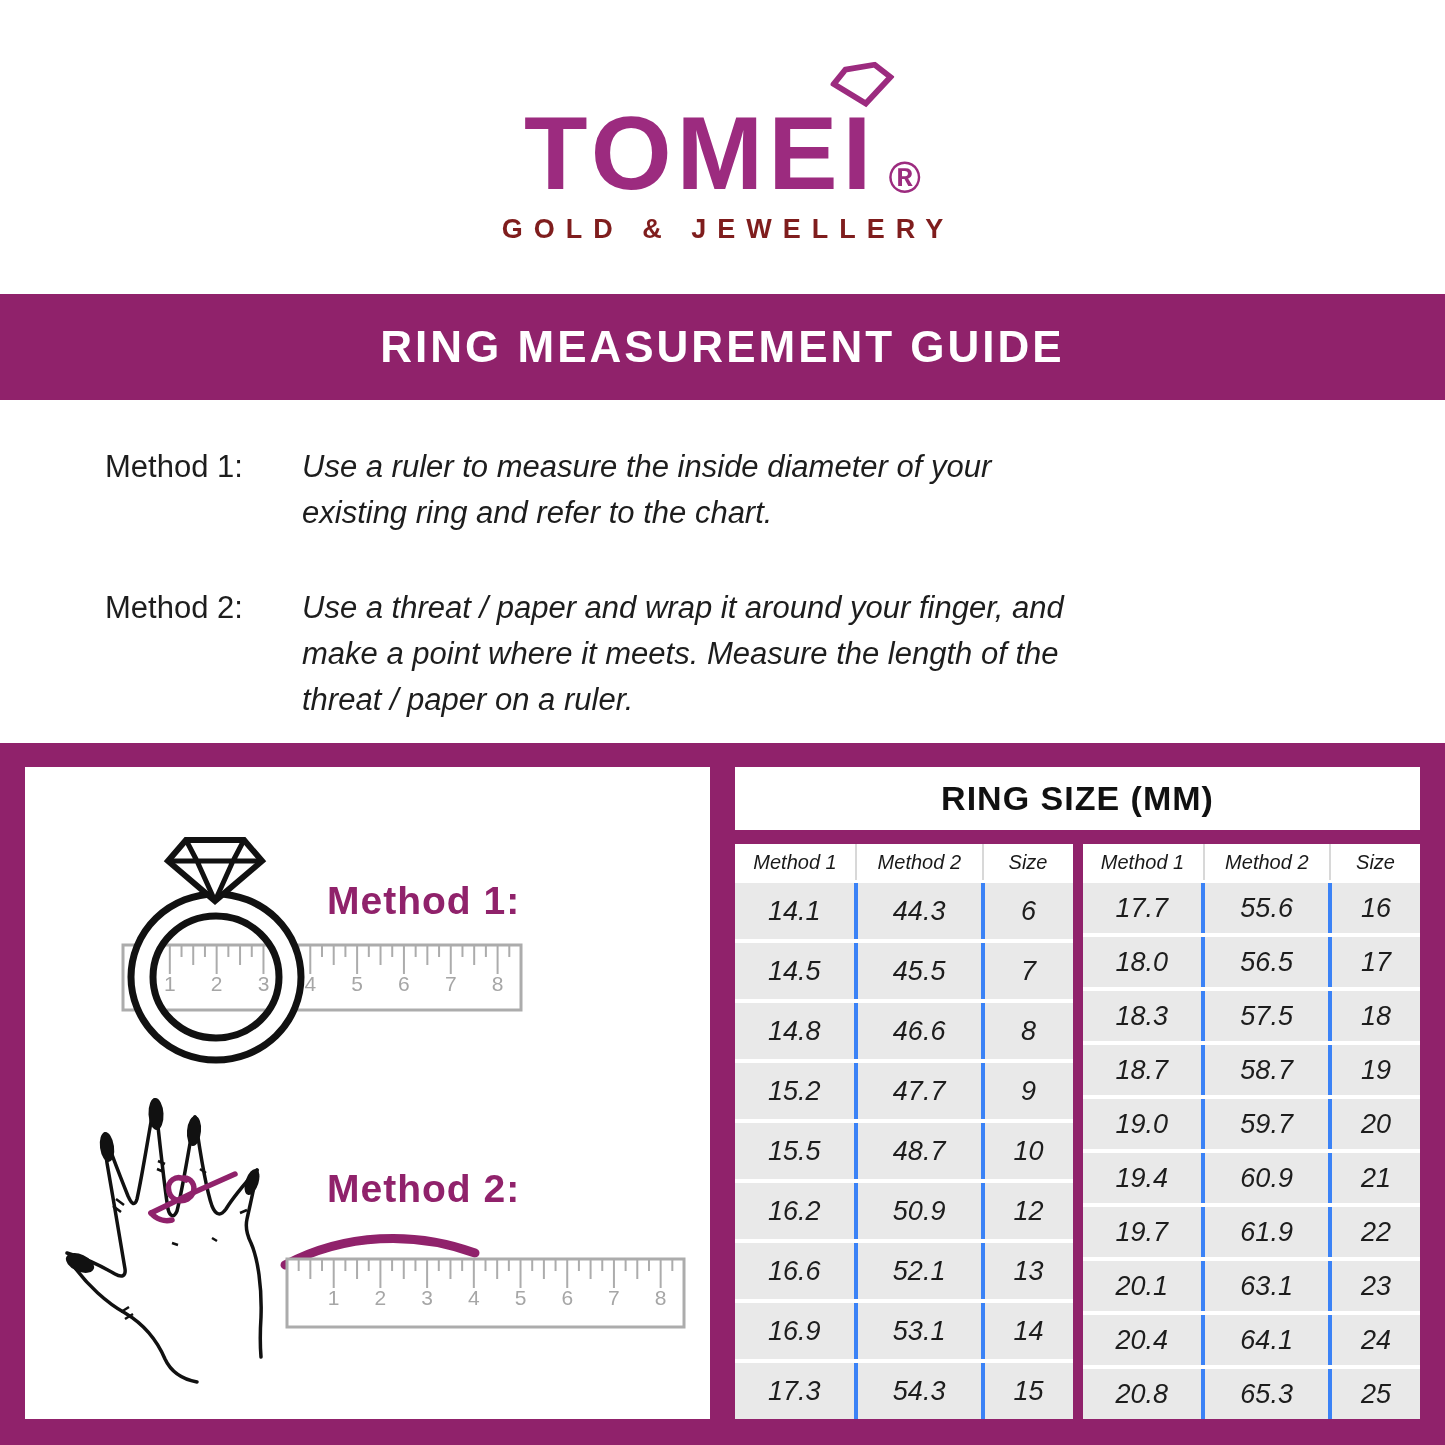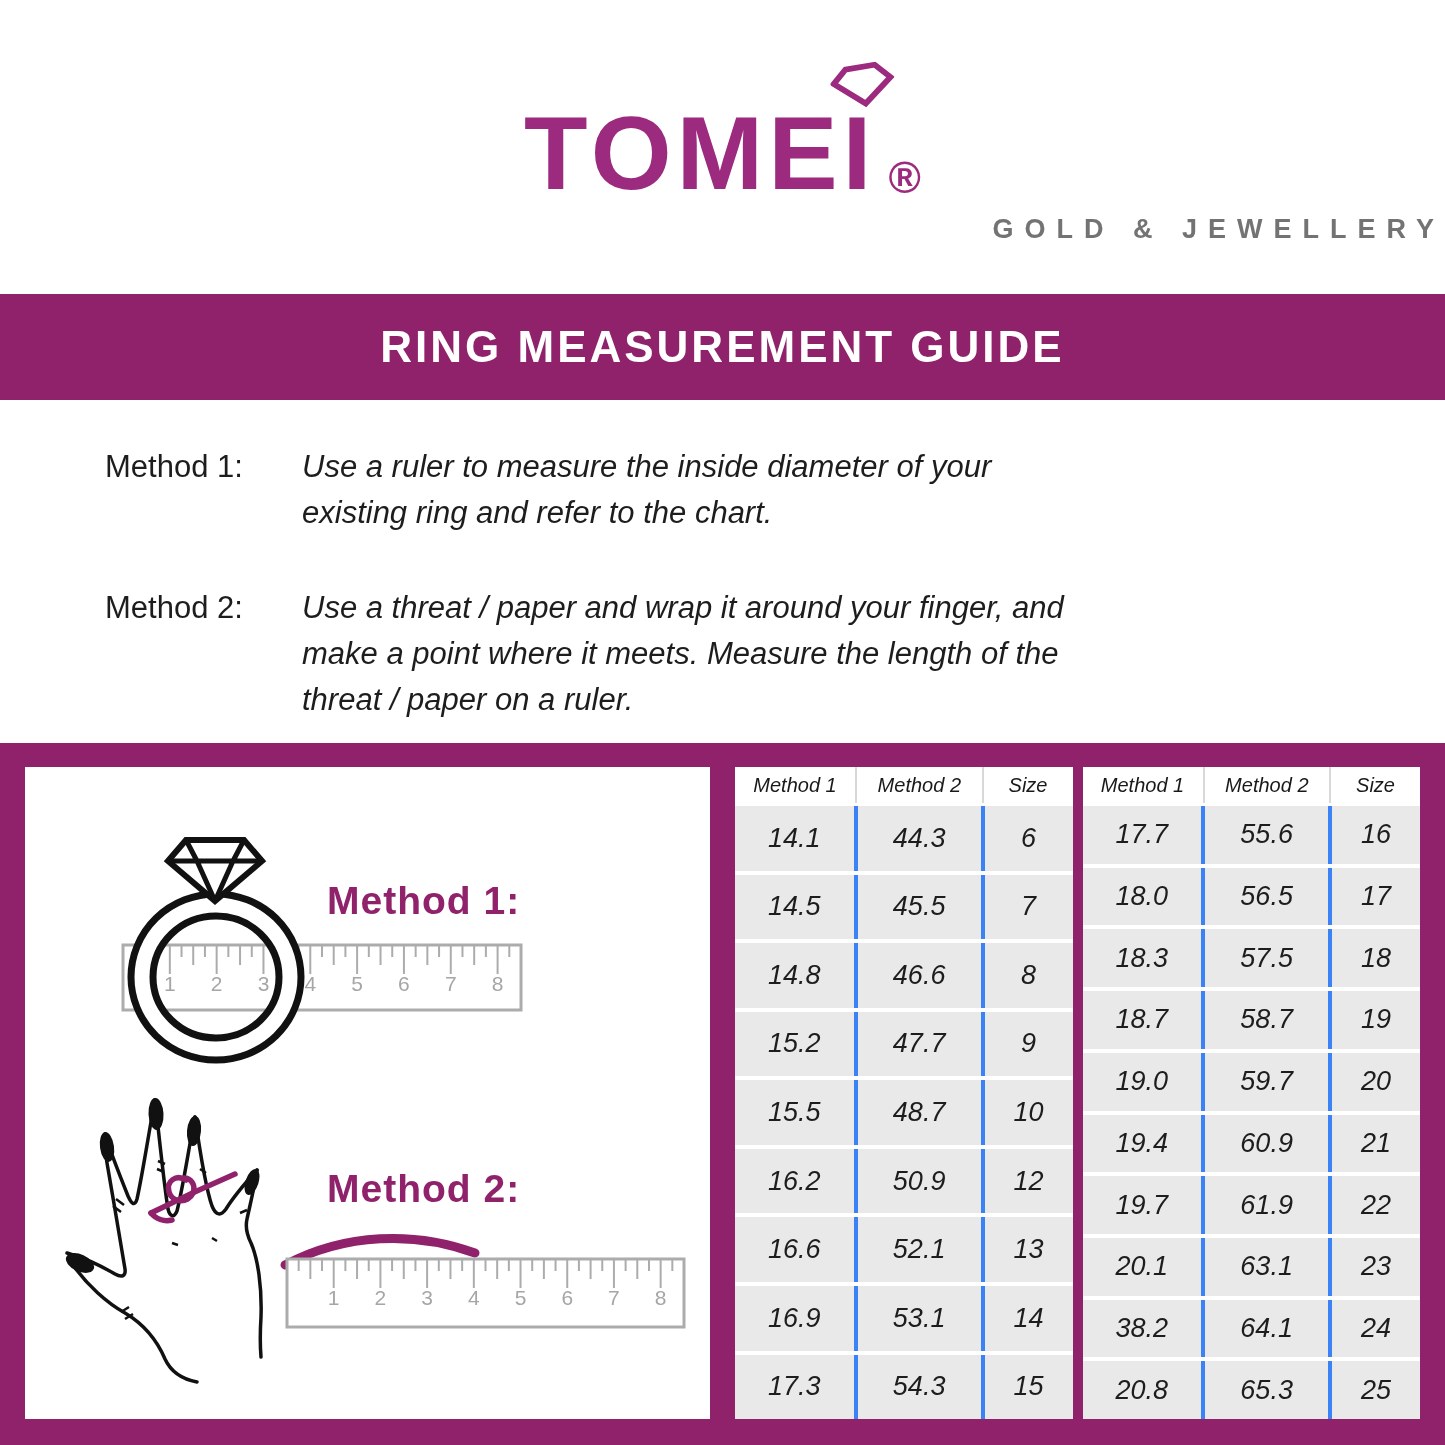--- a/index.html
+++ b/index.html
@@ -1,27 +1,27 @@
 <!DOCTYPE html>
 <html><head>
 <meta charset="utf-8">
 <style>
   html,body{margin:0;padding:0;}
   body{
     width:1445px;height:1445px;position:relative;background:#fff;overflow:hidden;
     font-family:"Liberation Sans",sans-serif;color:#1d1d1d;
   }
   
-  .logo{position:absolute;top:108px;left:0;right:0;text-align:right;}
+  .logo{position:absolute;top:108px;left:0;right:0;text-align:center;}
   .logo-row{display:flex;justify-content:center;align-items:flex-end;gap:12px;}
   .brand-text{font-size:104px;font-weight:800;letter-spacing:5px;color:#9C2B7F;line-height:0.88;}
   .i-wrap{position:relative;display:inline-block;}
   .logo-diamond{position:absolute;left:50%;top:-46px;transform:translateX(-46%) rotate(-2deg);width:64px;height:46px;}
   .reg{color:#9C2B7F;font-size:44px;line-height:1;font-weight:700;margin-bottom:0px;}
-  .tagline{font-size:27px;font-weight:700;letter-spacing:11px;color:#737373;margin-top:14px;padding-left:11px;}
+  .tagline{font-size:27px;font-weight:700;letter-spacing:11px;color:#7f1d1d;margin-top:14px;padding-left:11px;}
   
   .banner{position:absolute;top:294px;left:0;width:100%;height:106px;background:#90226B;
     display:flex;align-items:center;justify-content:center;}
   .banner-title{color:#fff;font-size:44px;font-weight:700;letter-spacing:3px;}
   
   .methods{position:absolute;top:444px;left:105px;right:60px;font-size:31px;color:#1d1d1d;}
   .method{display:flex;}
   .m-label{width:197px;flex:none;line-height:46px;}
   .m-text{white-space:nowrap;}
   .m-text div{line-height:46px;font-style:italic;}
@@ -219,20 +219,21 @@
             <text x="198.8235294117647" y="76" fill="#A6A6A6" font-size="21" text-anchor="middle" font-family="&quot;Liberation Sans&quot;, sans-serif">4</text>
             <text x="245.52941176470586" y="76" fill="#A6A6A6" font-size="21" text-anchor="middle" font-family="&quot;Liberation Sans&quot;, sans-serif">5</text>
             <text x="292.2352941176471" y="76" fill="#A6A6A6" font-size="21" text-anchor="middle" font-family="&quot;Liberation Sans&quot;, sans-serif">6</text>
             <text x="338.94117647058823" y="76" fill="#A6A6A6" font-size="21" text-anchor="middle" font-family="&quot;Liberation Sans&quot;, sans-serif">7</text>
             <text x="385.6470588235294" y="76" fill="#A6A6A6" font-size="21" text-anchor="middle" font-family="&quot;Liberation Sans&quot;, sans-serif">8</text>
           </g>
       </svg>
     </div>
 
     <div class="tablebox">
+      <div class="t-title">RING SIZE (MM)</div>
       <div class="t-groups">
         <div class="group">
           <div class="g-head">
             <div class="hcell c0">Method 1</div>
             <div class="hcell c1">Method 2</div>
             <div class="hcell c2">Size</div>
           </div>
           <div class="g-rows">
               <div class="t-row">
                 <div class="cell c0">14.1</div>
@@ -322,21 +323,21 @@
                 <div class="cell c0">19.7</div>
                 <div class="cell c1">61.9</div>
                 <div class="cell c2">22</div>
               </div>
               <div class="t-row">
                 <div class="cell c0">20.1</div>
                 <div class="cell c1">63.1</div>
                 <div class="cell c2">23</div>
               </div>
               <div class="t-row">
-                <div class="cell c0">38.2</div>
+                <div class="cell c0">20.4</div>
                 <div class="cell c1">64.1</div>
                 <div class="cell c2">24</div>
               </div>
               <div class="t-row">
                 <div class="cell c0">20.8</div>
                 <div class="cell c1">65.3</div>
                 <div class="cell c2">25</div>
               </div>
             </div>
         </div>

